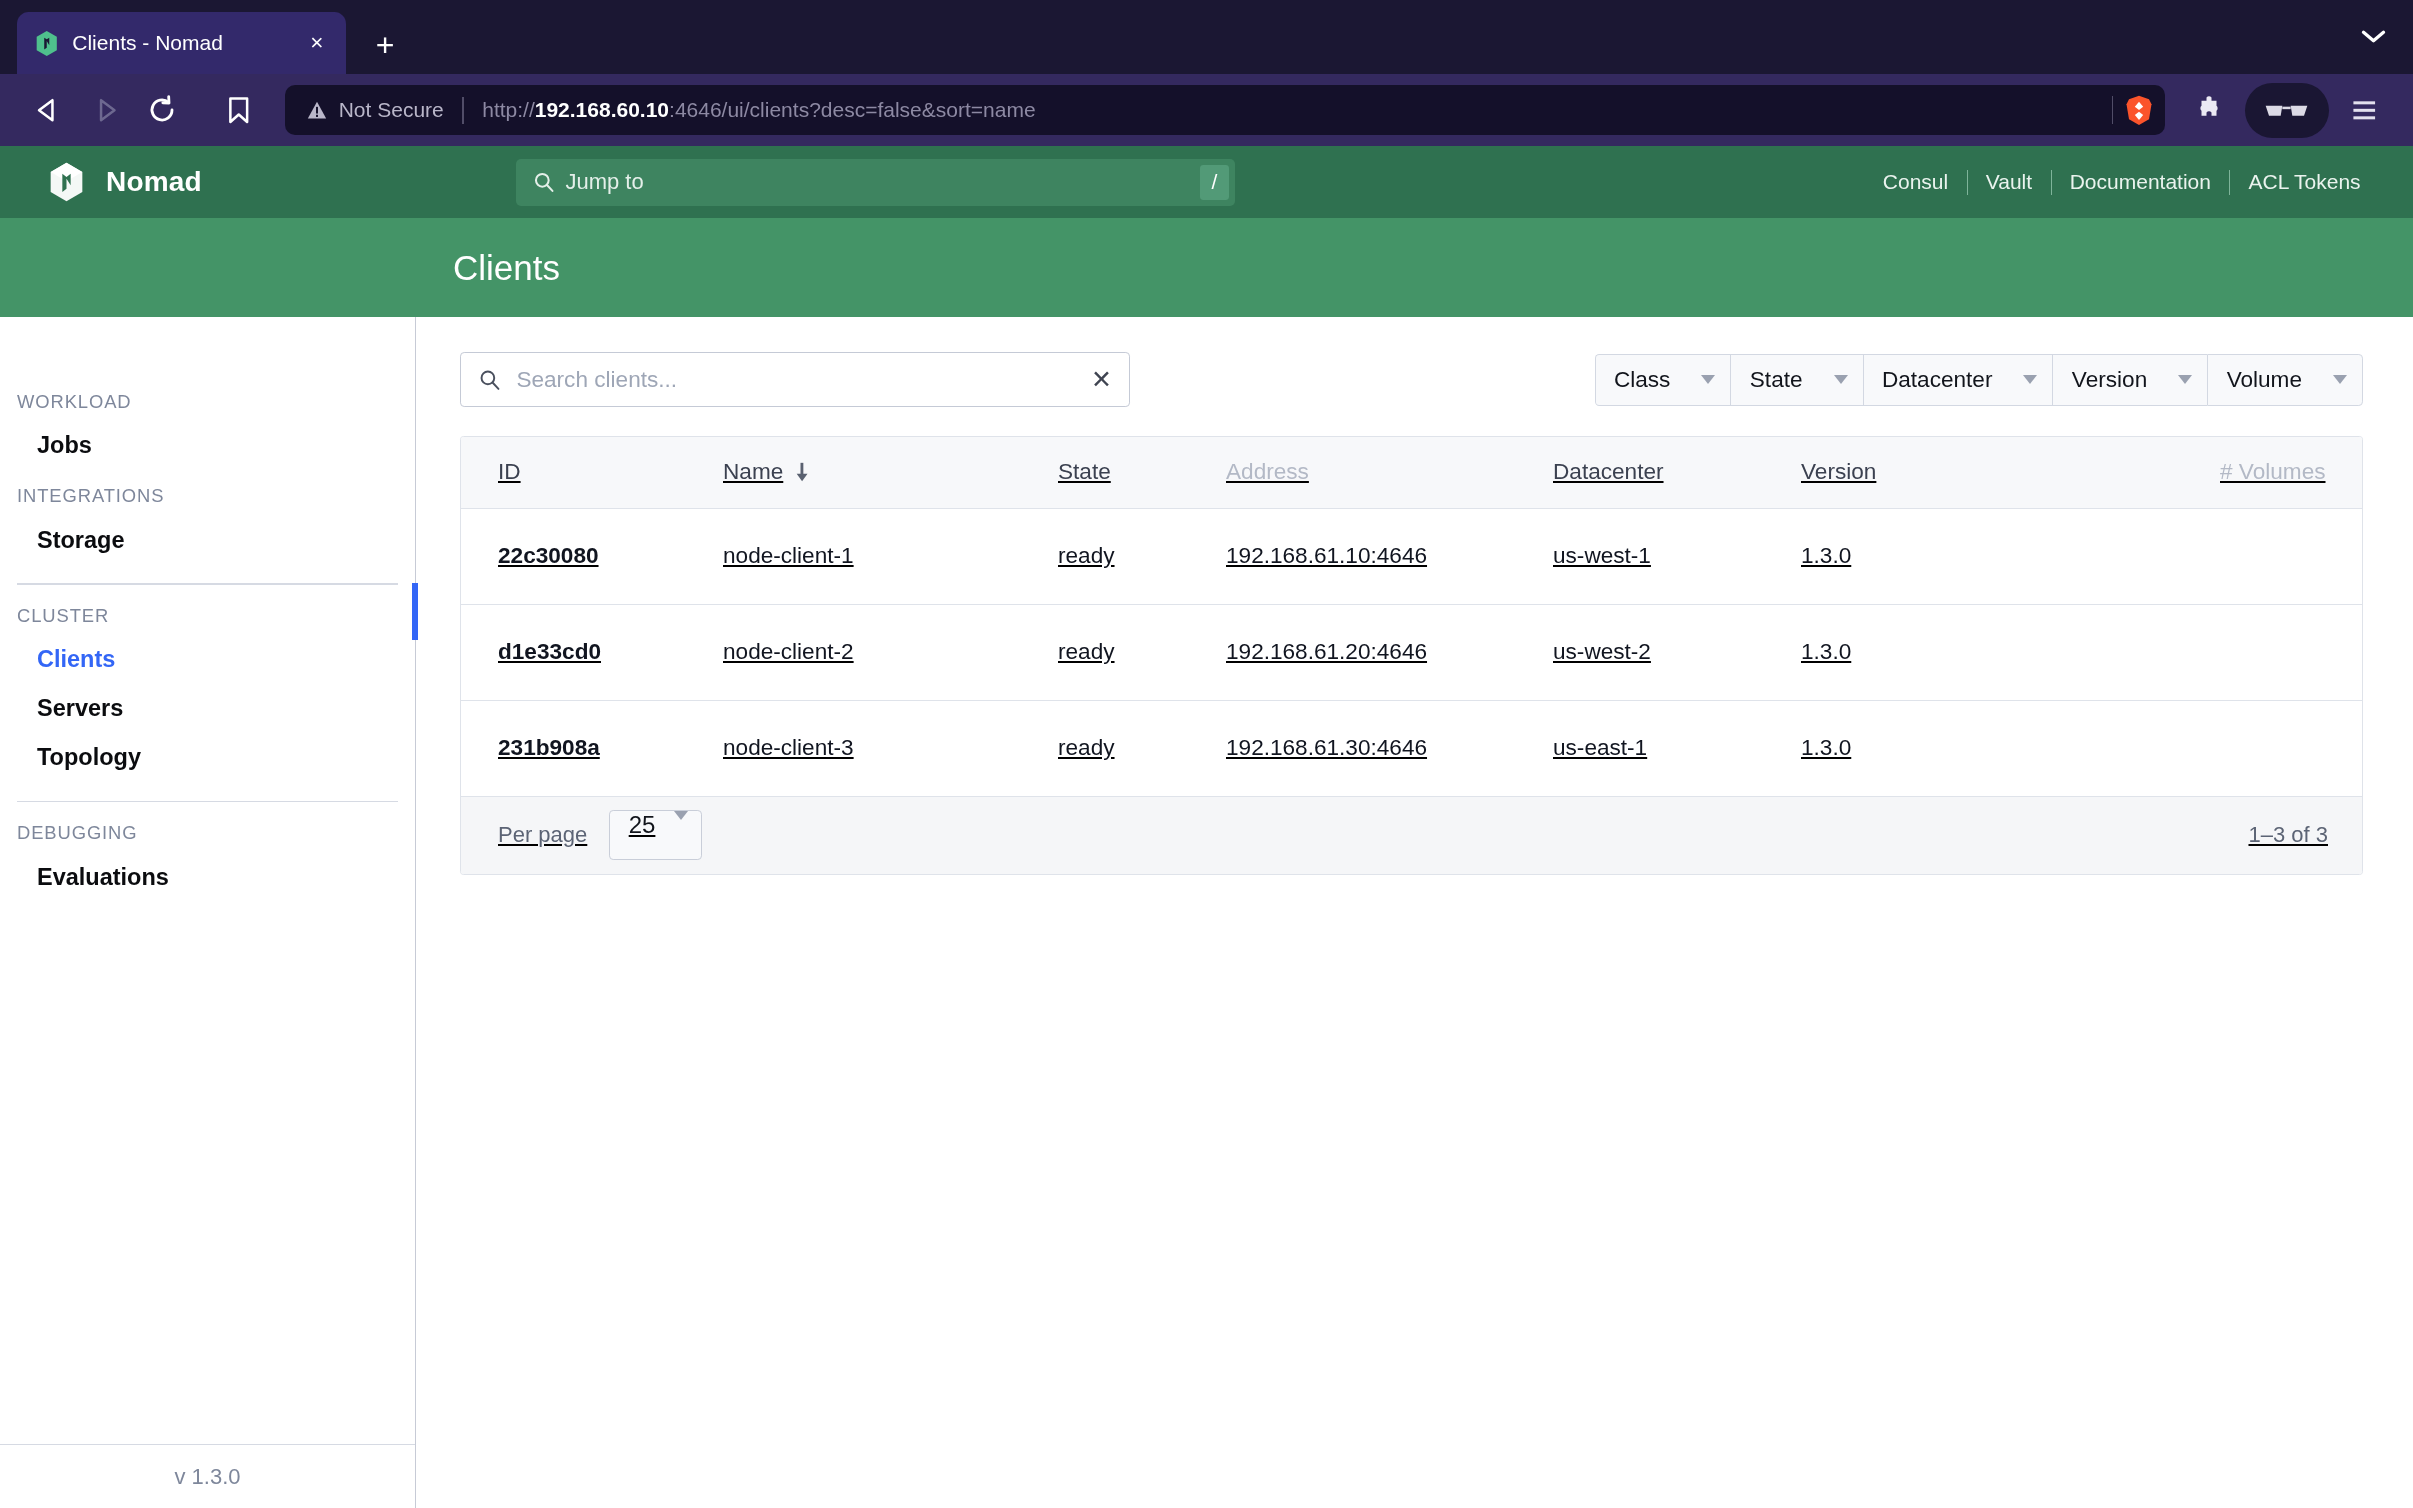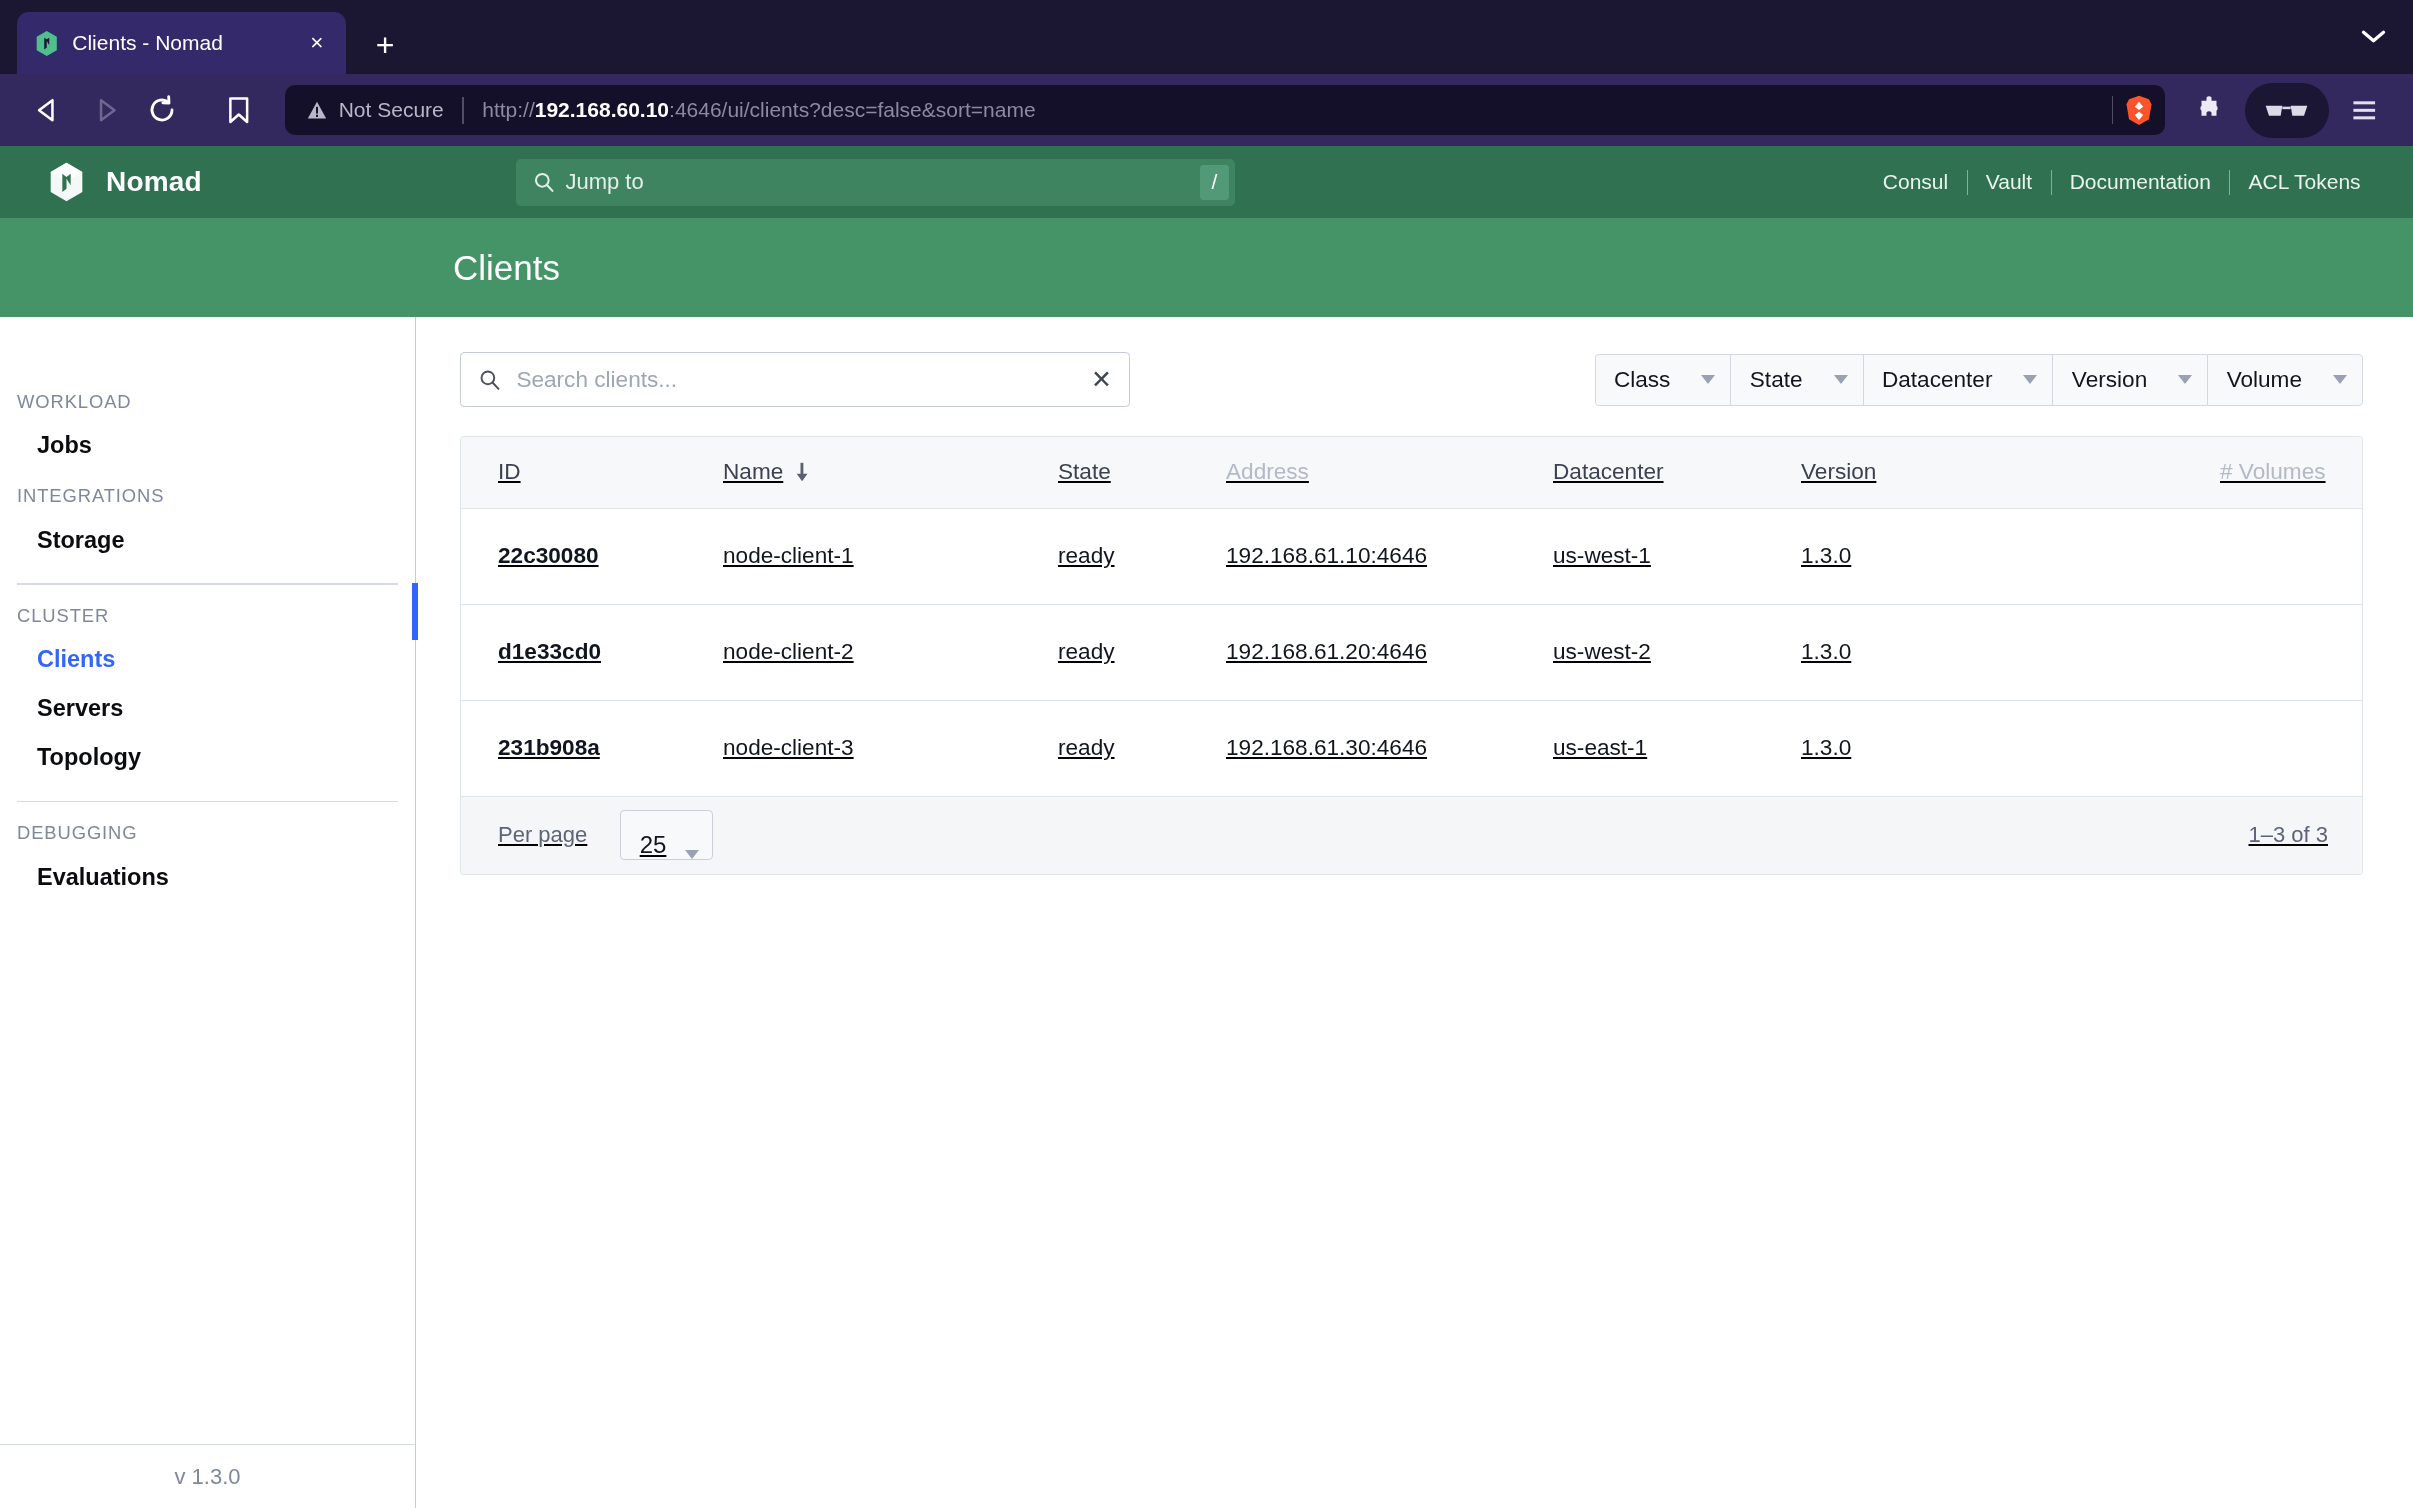--- a/index.html
+++ b/index.html
@@ -254,27 +254,27 @@
   .col-dc     { width: 248px; flex: 0 0 248px; }
   .col-ver    { width: 419px; flex: 0 0 419px; }
   .col-vol    { width: 231px; flex: 0 0 231px; }
 
   .tfoot {
     background: #f5f6f8;
     display: flex; align-items: center;
     height: 77px;
     padding: 0 34px 0 37px;
   }
-  .perpage-label { font-size: 22px; color: #5c6475; margin-right: 33px; }
+  .perpage-label { font-size: 22px; color: #5c6475; margin-right: 22px; }
   .perpage-select {
     background: #f8f9fb;
     border: 1.7px solid #c9ced9;
     border-radius: 4.2px;
     height: 50px;
-    display: flex; align-items: flex-end; gap: 18.4px;
+    display: flex; align-items: flex-start; gap: 18.4px;
     padding: 0 13.4px 0 18.4px;
     font-size: 24px; color: #12151c;
   }
   .perpage-select .caret { border-top-color: #9aa1b0; }
   .range { margin-left: auto; font-size: 22px; color: #5c6475; }
 </style>
 </head>
 <body>
 
 <div class="browser">

